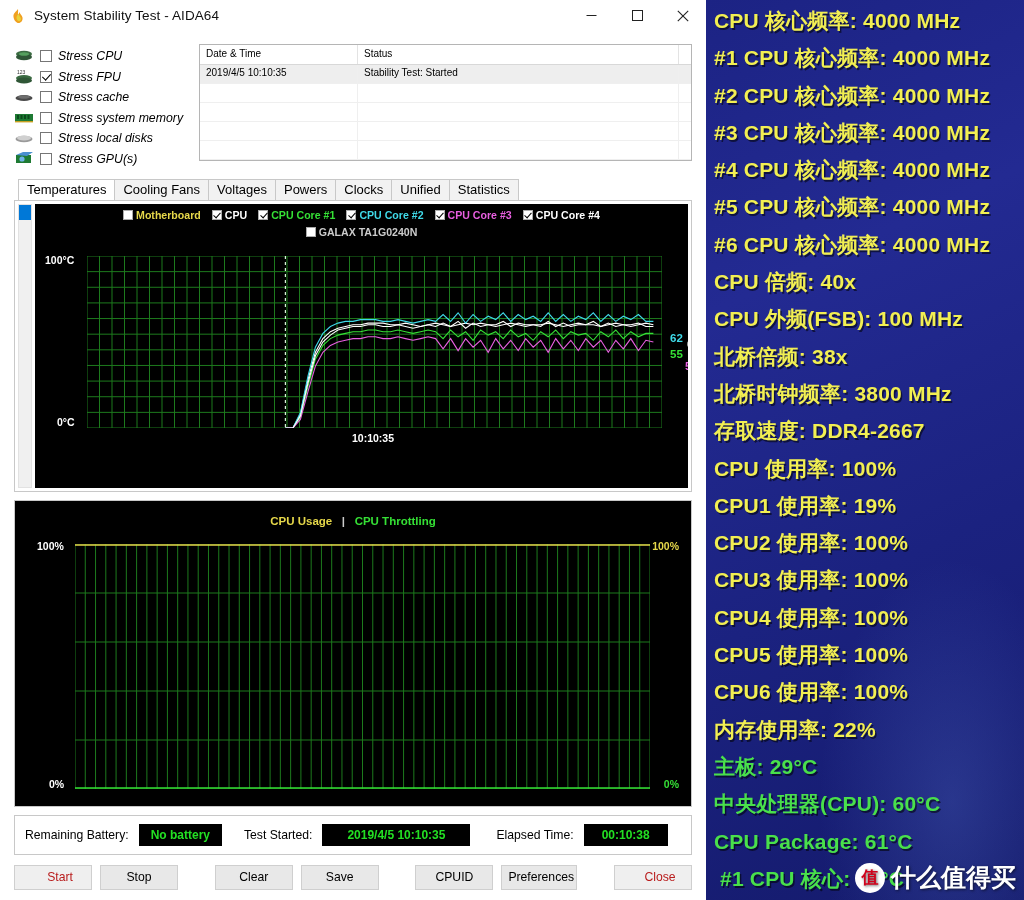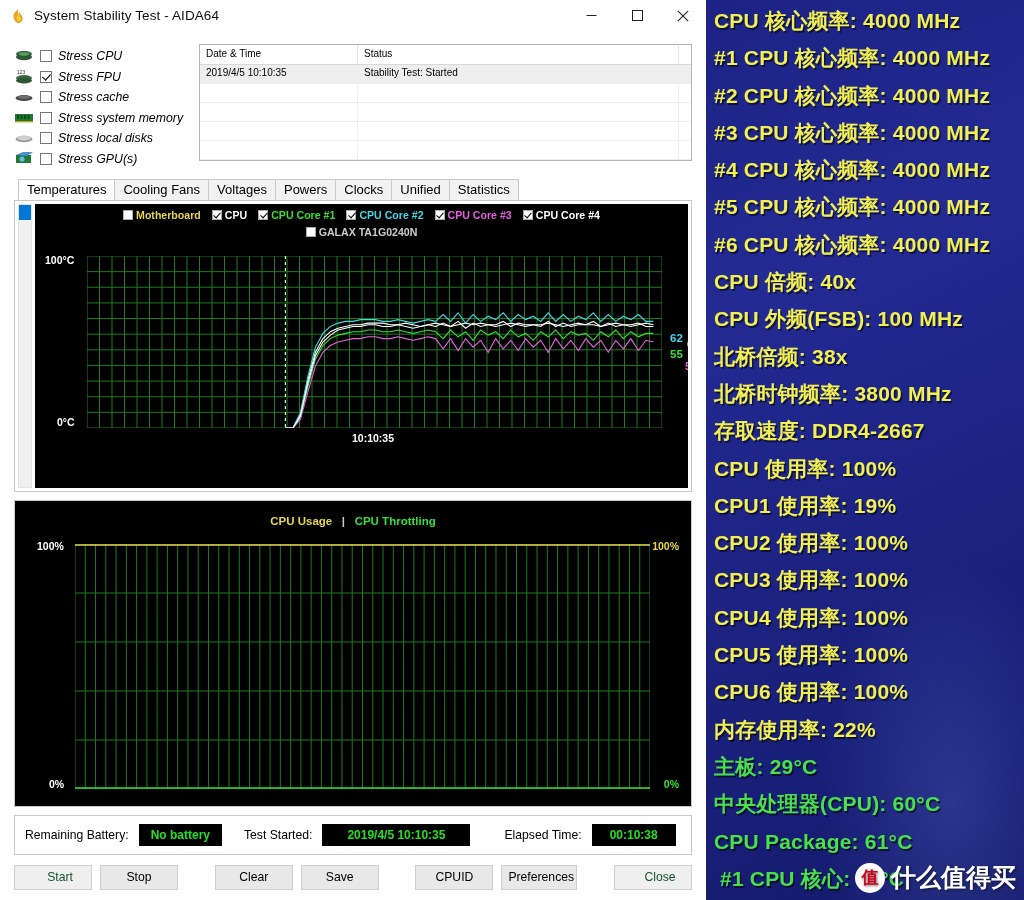--- a/index.html
+++ b/index.html
@@ -124,21 +124,21 @@
     background: #000; color: #23e023; font-size: 12px; font-weight: bold;
     padding: 4px 12px; min-width: 60px; text-align: center;
   }
 
   
   .btnbar { display: flex; gap: 8px; padding: 10px 14px 8px 14px; align-items: center; }
   .btn {
     background: #e8e8e8; border: 1px solid #cfcfcf; font-size: 12.2px; color: #000;
     height: 25px; padding: 0 6px; min-width: 78px; text-align: center; line-height: 23px;
   }
-  .btn.disabled { color: #14532d; background: #efefef; padding-left: 20px; }
+  .btn.disabled { color: #b91c1c; background: #efefef; padding-left: 20px; }
   .btn.narrow { min-width: 68px; }
   .spacer-sm { width: 22px; }
 
   
   .osd {
     position: absolute; left: 706px; top: 0; width: 318px; height: 900px;
     background: linear-gradient(155deg,#1c2384 0%, #232a92 30%, #1b2280 62%, #141a6b 100%);
     overflow: hidden; padding: 2px 0 0 8px;
   }
   .osd::before {
@@ -508,21 +508,21 @@
             <line x1="0" y1="244" x2="575" y2="244" stroke="#35e035" stroke-width="1.6"></line>
           </svg>
       </div>
     </div>
 
     <div class="status-strip">
       <span class="st-label">Remaining Battery:</span>
       <span class="st-value">No battery</span>
       <span class="st-label" style="margin-left:12px;">Test Started:</span>
       <span class="st-value" style="min-width:148px;">2019/4/5 10:10:35</span>
-      <span class="st-label" style="margin-left:24px;">Elapsed Time:</span>
+      <span class="st-label" style="margin-left:16px;">Elapsed Time:</span>
       <span class="st-value" style="min-width:84px;">00:10:38</span>
     </div>
 
     <div class="btnbar" id="btnbar">
         <div class="btn disabled">Start</div>
         <div class="btn">Stop</div>
         <span class="spacer-sm"></span>
         <div class="btn">Clear</div>
         <div class="btn">Save</div>
         <span class="spacer-sm"></span>

